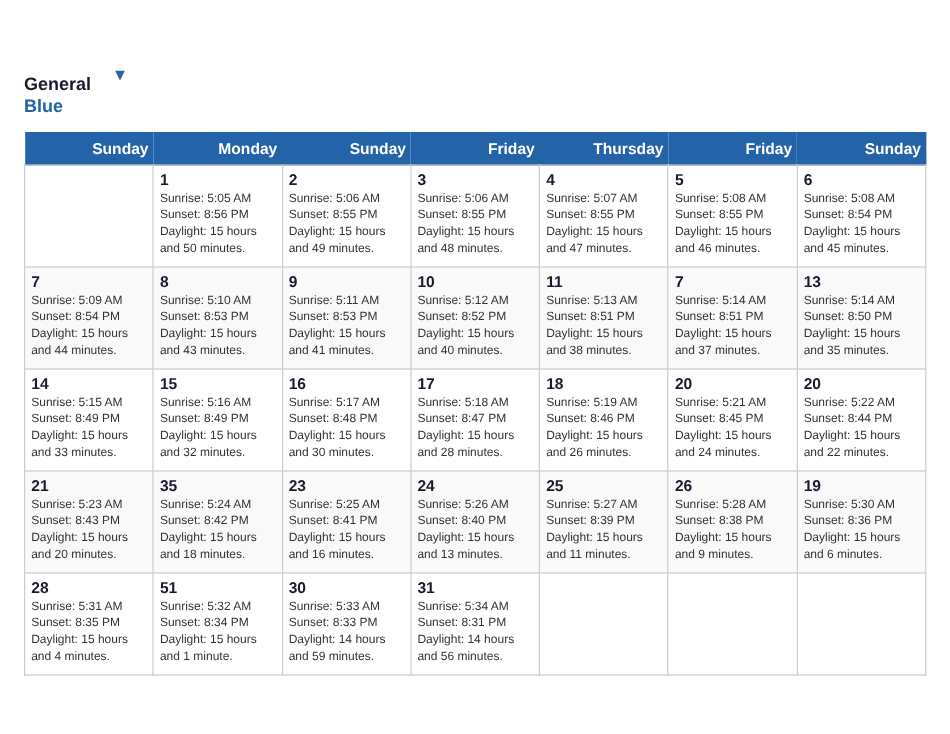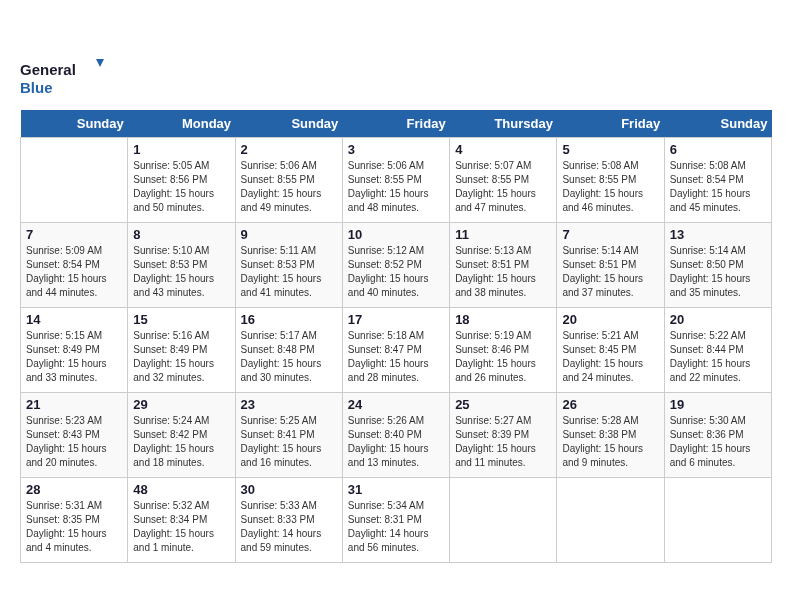--- a/index.html
+++ b/index.html
@@ -191,21 +191,21 @@
           <span class="day-number">20</span>
           <div class="day-info">Sunrise: 5:22 AM<br>Sunset: 8:44 PM<br>Daylight: 15 hours<br>and 22 minutes.</div>
         </td>
       </tr>
       <tr>
         <td>
           <span class="day-number">21</span>
           <div class="day-info">Sunrise: 5:23 AM<br>Sunset: 8:43 PM<br>Daylight: 15 hours<br>and 20 minutes.</div>
         </td>
         <td>
-          <span class="day-number">29</span>
+          <span class="day-number">35</span>
           <div class="day-info">Sunrise: 5:24 AM<br>Sunset: 8:42 PM<br>Daylight: 15 hours<br>and 18 minutes.</div>
         </td>
         <td>
           <span class="day-number">23</span>
           <div class="day-info">Sunrise: 5:25 AM<br>Sunset: 8:41 PM<br>Daylight: 15 hours<br>and 16 minutes.</div>
         </td>
         <td>
           <span class="day-number">24</span>
           <div class="day-info">Sunrise: 5:26 AM<br>Sunset: 8:40 PM<br>Daylight: 15 hours<br>and 13 minutes.</div>
         </td>
@@ -221,21 +221,21 @@
           <span class="day-number">19</span>
           <div class="day-info">Sunrise: 5:30 AM<br>Sunset: 8:36 PM<br>Daylight: 15 hours<br>and 6 minutes.</div>
         </td>
       </tr>
       <tr>
         <td>
           <span class="day-number">28</span>
           <div class="day-info">Sunrise: 5:31 AM<br>Sunset: 8:35 PM<br>Daylight: 15 hours<br>and 4 minutes.</div>
         </td>
         <td>
-          <span class="day-number">48</span>
+          <span class="day-number">51</span>
           <div class="day-info">Sunrise: 5:32 AM<br>Sunset: 8:34 PM<br>Daylight: 15 hours<br>and 1 minute.</div>
         </td>
         <td>
           <span class="day-number">30</span>
           <div class="day-info">Sunrise: 5:33 AM<br>Sunset: 8:33 PM<br>Daylight: 14 hours<br>and 59 minutes.</div>
         </td>
         <td>
           <span class="day-number">31</span>
           <div class="day-info">Sunrise: 5:34 AM<br>Sunset: 8:31 PM<br>Daylight: 14 hours<br>and 56 minutes.</div>
         </td>

